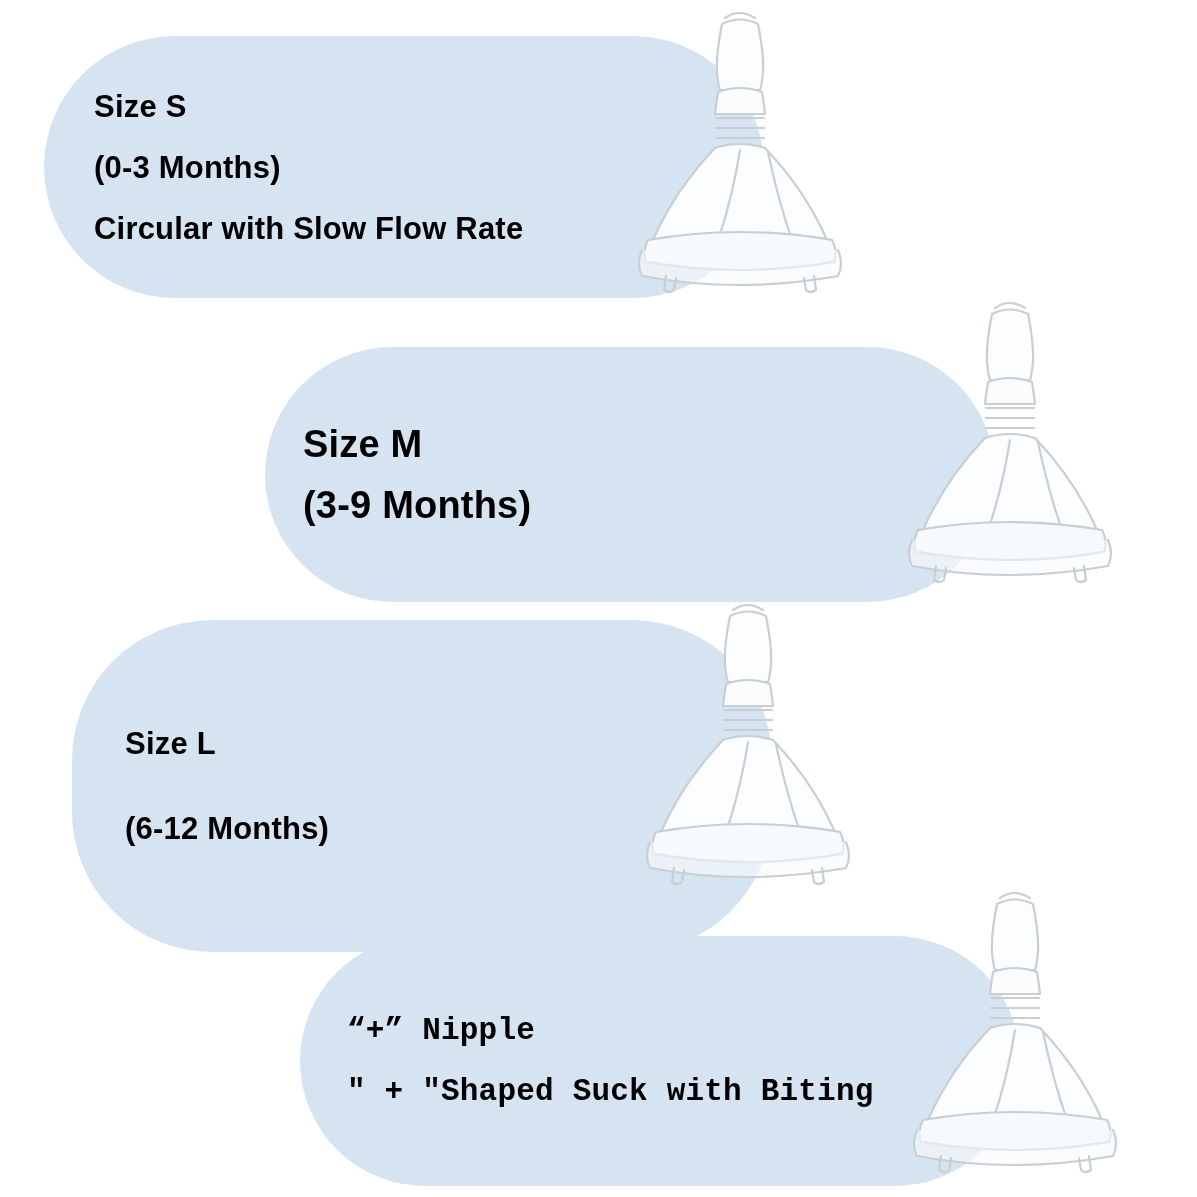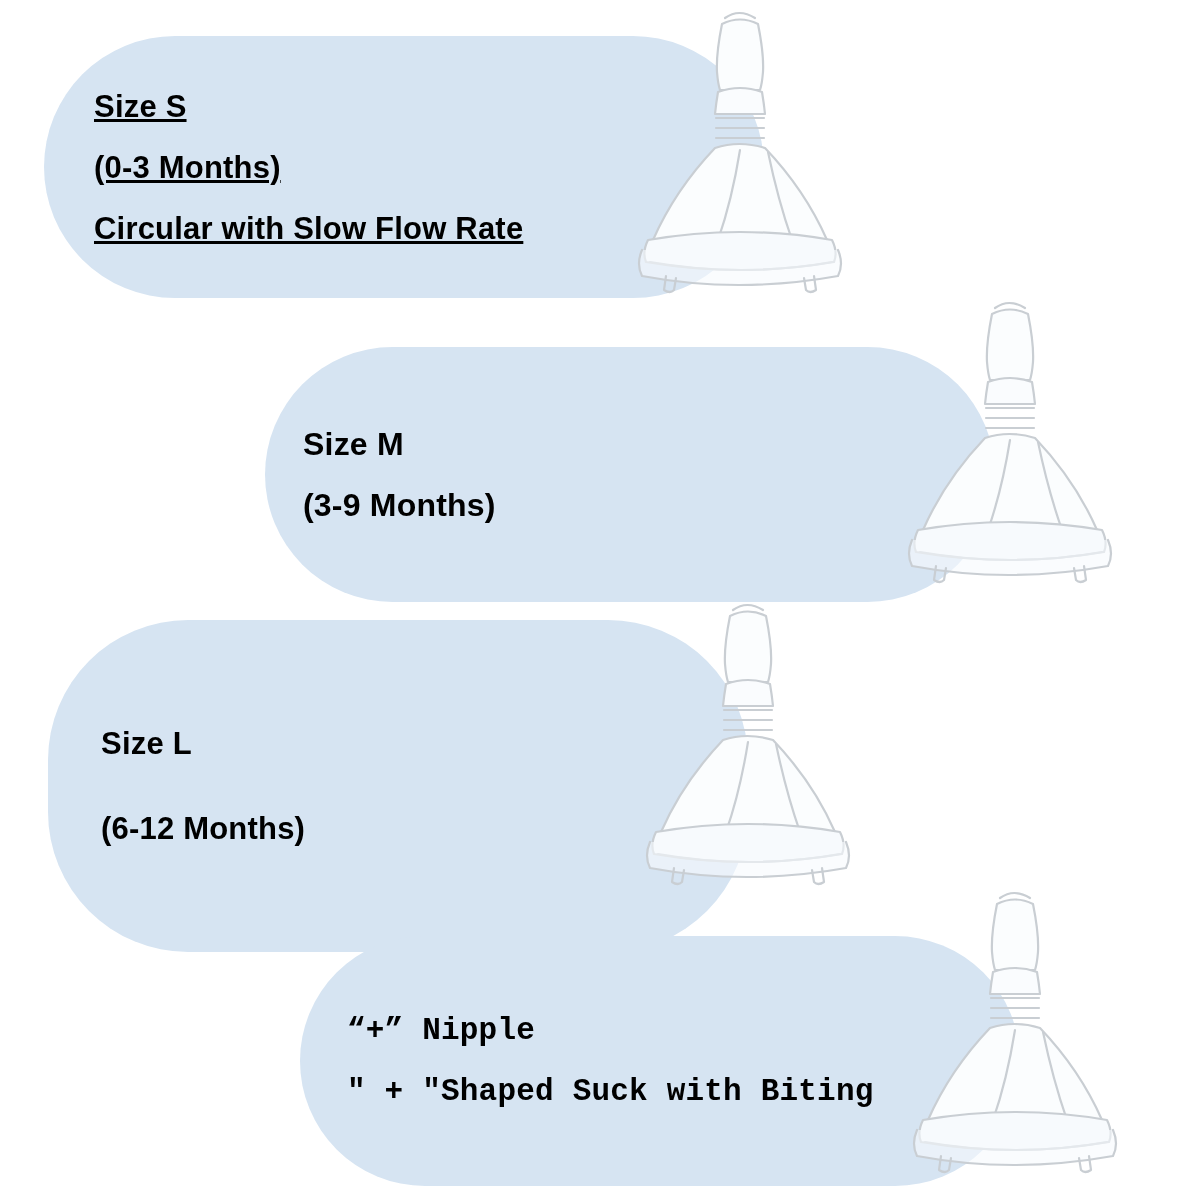--- a/index.html
+++ b/index.html
@@ -35,35 +35,34 @@
     letter-spacing: 0.2px;
     white-space: nowrap;
   }
   
   #pill-s {
     left: 44px;
     top: 36px;
     width: 720px;
     height: 262px;
     padding-left: 50px;
-    text-decoration: underline;
   }
   #pill-s .line { font-size: 31px; line-height: 61px; }
 
   #pill-m {
     left: 265px;
     top: 347px;
     width: 730px;
     height: 255px;
     padding-left: 38px;
   }
-  #pill-m .line { font-size: 32px; line-height: 61px; }
+  #pill-m .line { font-size: 38px; line-height: 61px; }
 
   #pill-l {
-    left: 48px;
+    left: 72px;
     top: 620px;
     width: 700px;
     height: 332px;
     padding-left: 53px;
     gap: 24px;
   }
   #pill-l .line { font-size: 31px; line-height: 61px; }
 
   #pill-plus {
     left: 300px;

